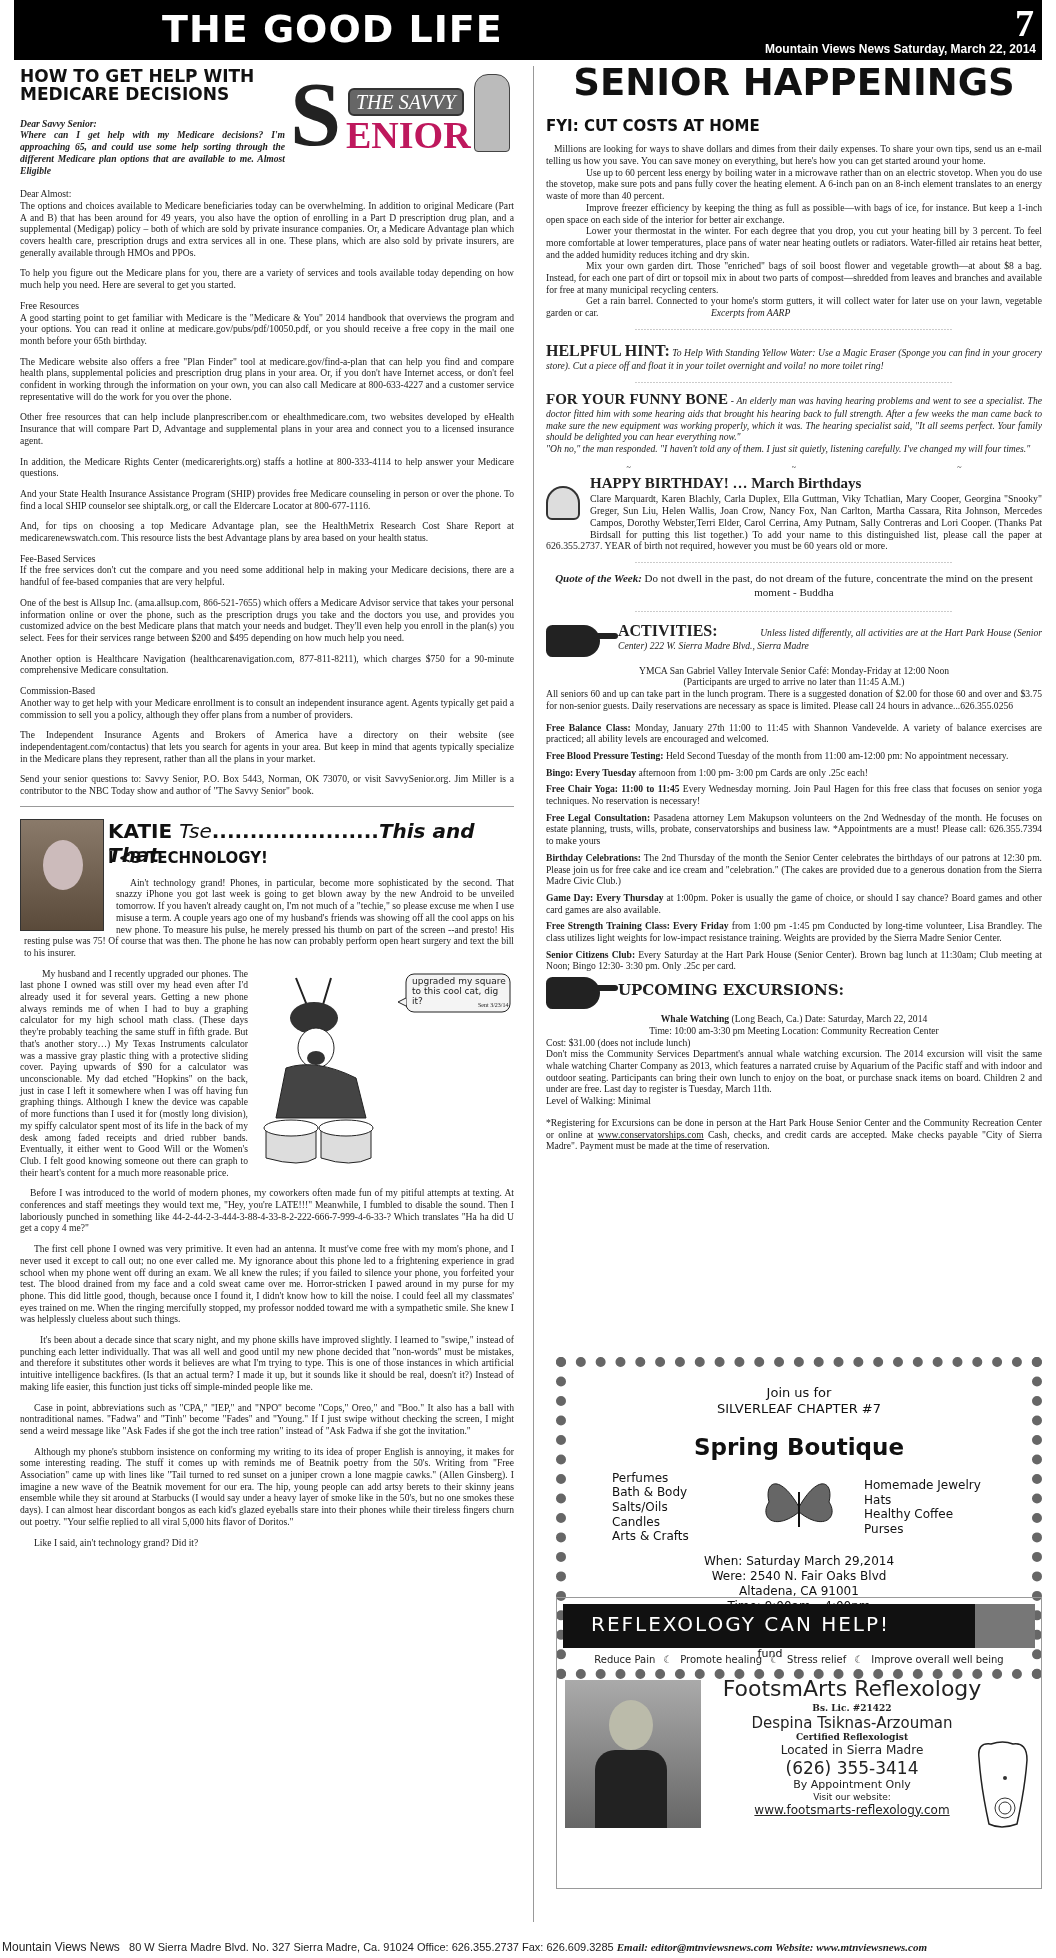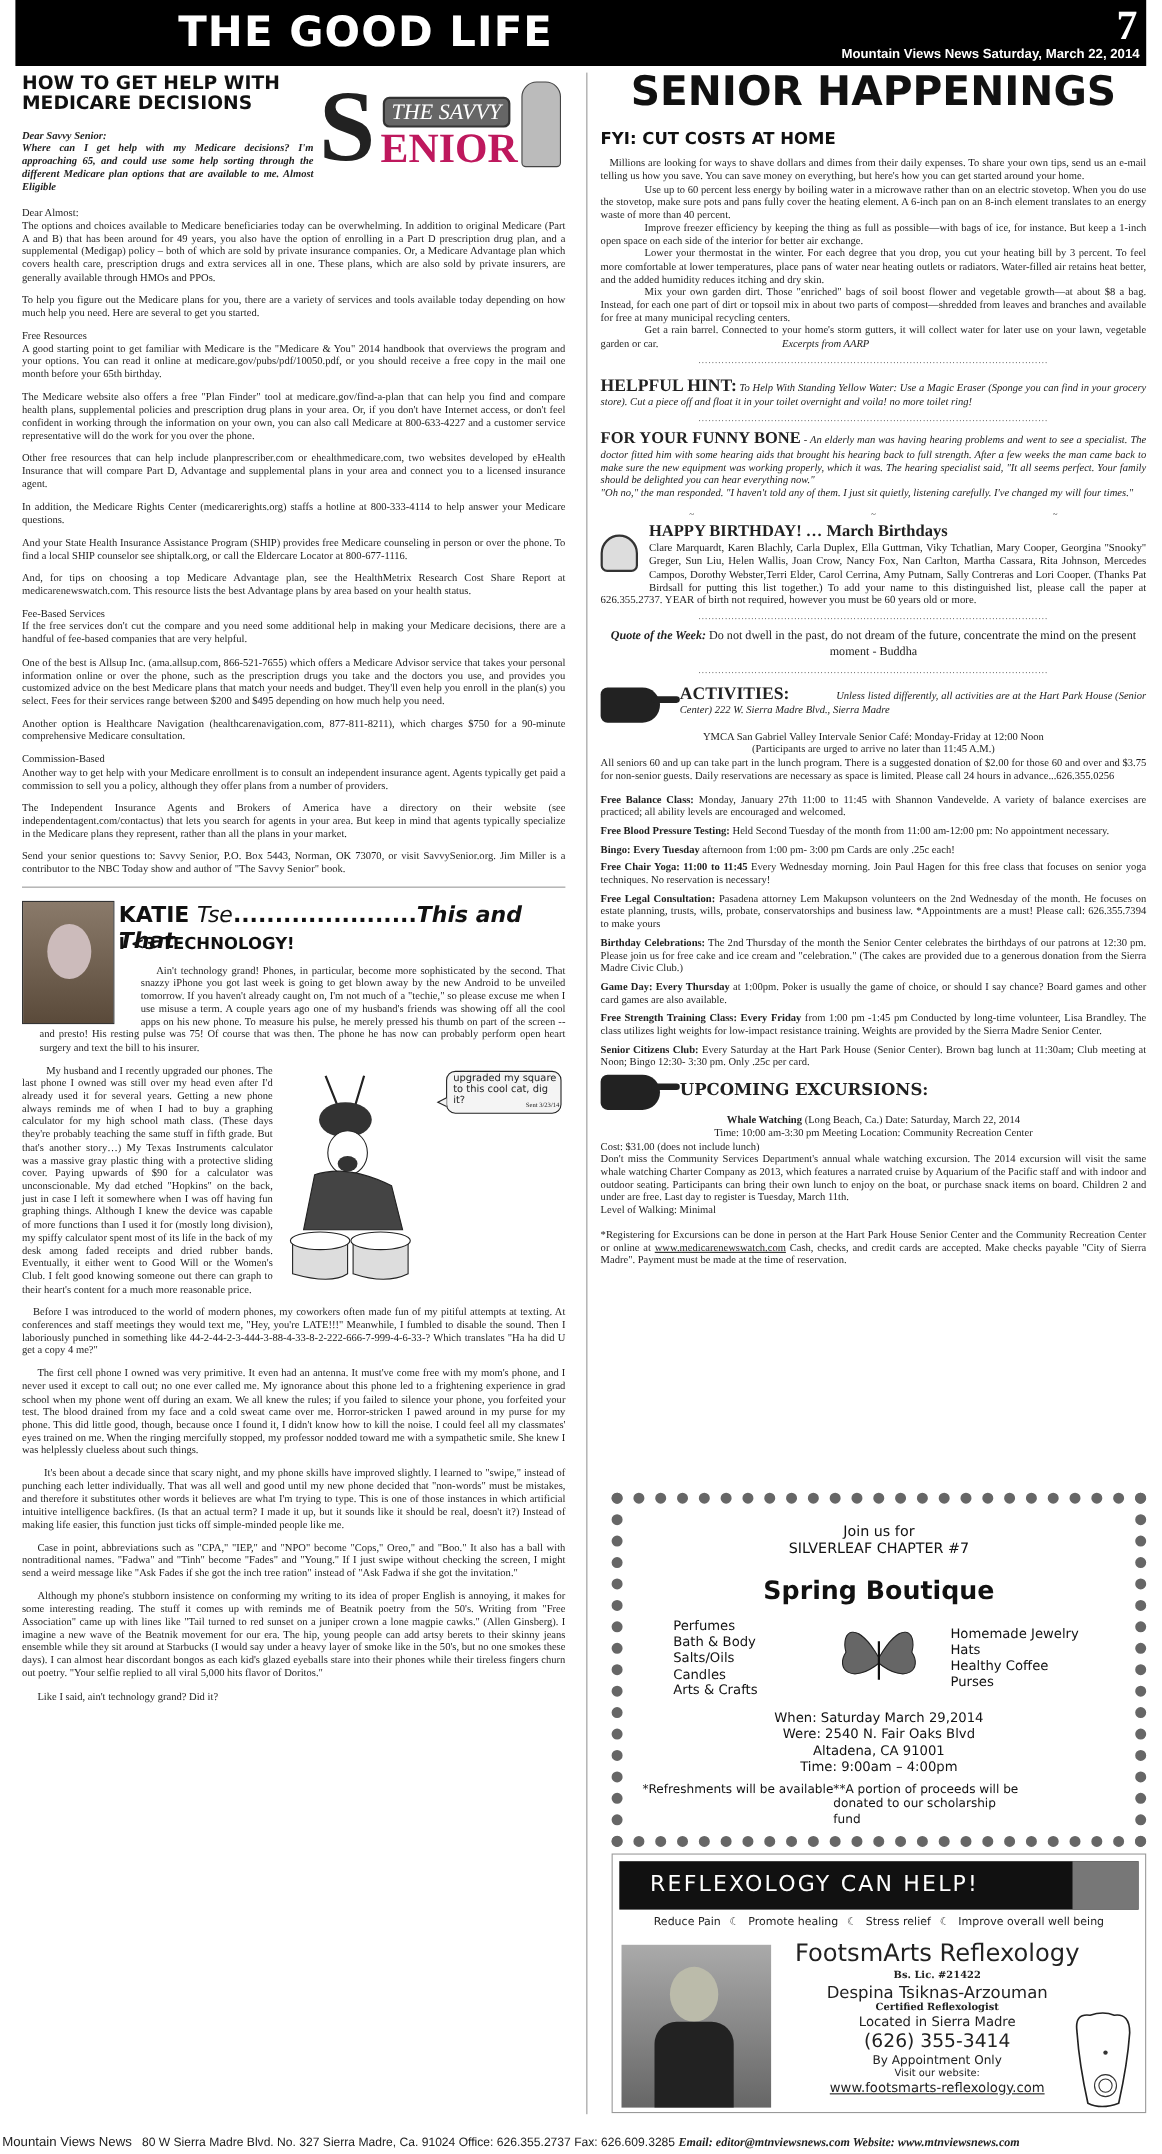--- a/index.html
+++ b/index.html
@@ -19,21 +19,21 @@
 .savvy-logo .tag{position:absolute;left:58px;top:14px;background:#666;color:#fff;border-radius:6px;font-style:italic;font-size:20px;padding:0 6px;border:2px solid #333}
 .savvy-logo .enior{position:absolute;left:56px;top:38px;font-size:38px;font-weight:bold;font-family:"Liberation Serif",serif;color:#be185d}
 .savvy-logo .man{position:absolute;left:184px;top:0;width:36px;height:78px;background:#bbb;border-radius:14px 14px 4px 4px;border:1px solid #444}
 .hr{height:1px;background:#999;margin:8px 0}
 .dots{text-align:center;letter-spacing:1px;color:#555;font-size:8px;margin:4px 0}
 .photo{background:#777;border:1px solid #333}
 .hand-icon{display:inline-block;width:54px;height:32px;background:#222;border-radius:12px 30px 30px 12px;position:relative}
 .hand-icon:after{content:"";position:absolute;right:-18px;top:8px;width:26px;height:6px;background:#222;border-radius:3px}
 .cake-icon{display:inline-block;width:34px;height:34px;border:2px solid #333;border-radius:50% 50% 6px 6px;background:#ddd}
 .boutique{position:absolute;left:556px;top:1357px;width:486px;height:322px;border:10px dotted #666;padding:18px;font-family:"DejaVu Sans","Liberation Sans",sans-serif;color:#111;text-align:center}
-.ad{position:absolute;left:556px;top:1685px;width:486px;height:236px;border:1px solid #999}
+.ad{position:absolute;left:556px;top:1597px;width:486px;height:292px;border:1px solid #999}
 .footer{position:absolute;left:0;top:1940px;width:1056px;font-family:"Liberation Sans",sans-serif;font-size:11px;color:#222;padding-left:2px;white-space:nowrap}
 .footer .ft-b{font-family:"Liberation Serif",serif;font-style:italic;font-weight:bold}
 </style>
 </head>
 <body>
 
 <div class="banner">
   <div class="title">THE GOOD LIFE</div>
   <div class="pagenum">7</div>
   <div class="dateline">Mountain Views News  Saturday, March 22, 2014</div>
@@ -75,21 +75,21 @@
   <div style="position:relative;height:118px">
     <div class="photo" style="position:absolute;left:0;top:4px;width:84px;height:112px;background:linear-gradient(#8a7a6a,#5a4a3a)">
       <div style="position:absolute;left:22px;top:20px;width:40px;height:50px;border-radius:50%;background:#cbb"></div>
     </div>
     <div style="position:absolute;left:88px;top:4px;font-size:20px" class="h-sans">
       <span>KATIE</span>
       <span style="font-weight:normal;font-style:italic">Tse</span><span>......................</span><span style="font-style:italic">This and That</span>
     </div>
     <div class="h-sans" style="position:absolute;left:88px;top:34px;font-size:15px">I &lt;3 TECHNOLOGY!</div>
   </div>
-  <p style="text-indent:14px;margin-top:-56px;padding-left:16px">
+  <p style="text-indent:14px;margin-top:-56px;padding-left:4px">
     <span style="float:left;width:92px;height:56px"></span>
     <span>Ain't technology grand!  Phones, in particular, become more sophisticated by the second.  That snazzy iPhone you got last week is going to get blown away by the new Android to be unveiled tomorrow.  If you haven't already caught on, I'm not much of a "techie," so please excuse me when I use misuse a term.  A couple years ago one of my husband's friends was showing off all the cool apps on his new phone.  To measure his pulse, he merely pressed his thumb on part of the screen --and presto!  His resting pulse was 75!  Of course that was then.  The phone he has now can probably perform open heart surgery and text the bill to his insurer.</span>
   </p>
   <div style="position:relative">
     <div style="float:right;width:258px;height:204px;position:relative;margin-left:8px">
       <svg width="258" height="204" viewBox="0 0 258 204">
         <path d="M40 10 L52 40 M75 10 L66 40" stroke="#222" stroke-width="2" fill="none"></path>
         <ellipse cx="58" cy="50" rx="24" ry="16" fill="#333"></ellipse>
         <ellipse cx="60" cy="80" rx="18" ry="20" fill="#fff" stroke="#222"></ellipse>
         <ellipse cx="60" cy="90" rx="9" ry="7" fill="#333"></ellipse>
@@ -193,21 +193,21 @@
     <div style="float:left;width:72px;height:36px">
       <span class="hand-icon"></span>
     </div>
     <div style="font-family:'DejaVu Serif',serif;font-weight:bold;font-size:15px;padding-top:4px">UPCOMING EXCURSIONS:</div>
     <div style="clear:both;text-align:center"><b>Whale Watching</b> <span>(Long Beach, Ca.)    Date: Saturday, March 22, 2014</span></div>
     <div style="text-align:center">Time: 10:00 am-3:30 pm     Meeting Location: Community Recreation Center</div>
     <div>Cost: $31.00 (does not include lunch)</div>
     <div style="text-align:justify">Don't miss the Community Services Department's annual whale watching excursion. The 2014 excursion will visit the same whale watching Charter Company as 2013, which features a narrated cruise by Aquarium of the Pacific staff and with indoor and outdoor seating. Participants can bring their own lunch to enjoy on the boat, or purchase snack items on board. Children 2 and under are free. Last day to register is Tuesday, March 11th.</div>
     <div style="margin-bottom:10px">Level of Walking: Minimal</div>
     <div style="text-align:justify">
-      <span>*Registering for Excursions can be done in person at the Hart Park House Senior Center and the Community Recreation Center or online at </span><a style="color:#222;text-decoration:underline">www.medicarenewswatch.com</a><span> Cash, checks, and credit cards are accepted. Make checks payable "City of Sierra Madre". Payment must be made at the time of reservation.</span>
+      <span>*Registering for Excursions can be done in person at the Hart Park House Senior Center and the Community Recreation Center or online at </span><a style="color:#222;text-decoration:underline">www.conservatorships.com</a><span> Cash, checks, and credit cards are accepted. Make checks payable "City of Sierra Madre". Payment must be made at the time of reservation.</span>
     </div>
   </div>
 </div>
 
 <div class="boutique">
   <div style="font-size:13px">Join us for</div>
   <div style="font-size:13px">SILVERLEAF CHAPTER #7</div>
   <div style="font-size:23px;font-weight:bold;margin-top:16px">Spring Boutique</div>
   <div style="display:flex;justify-content:space-between;align-items:center;margin-top:10px;font-size:12px;text-align:left">
     <div style="width:150px;padding-left:28px">

